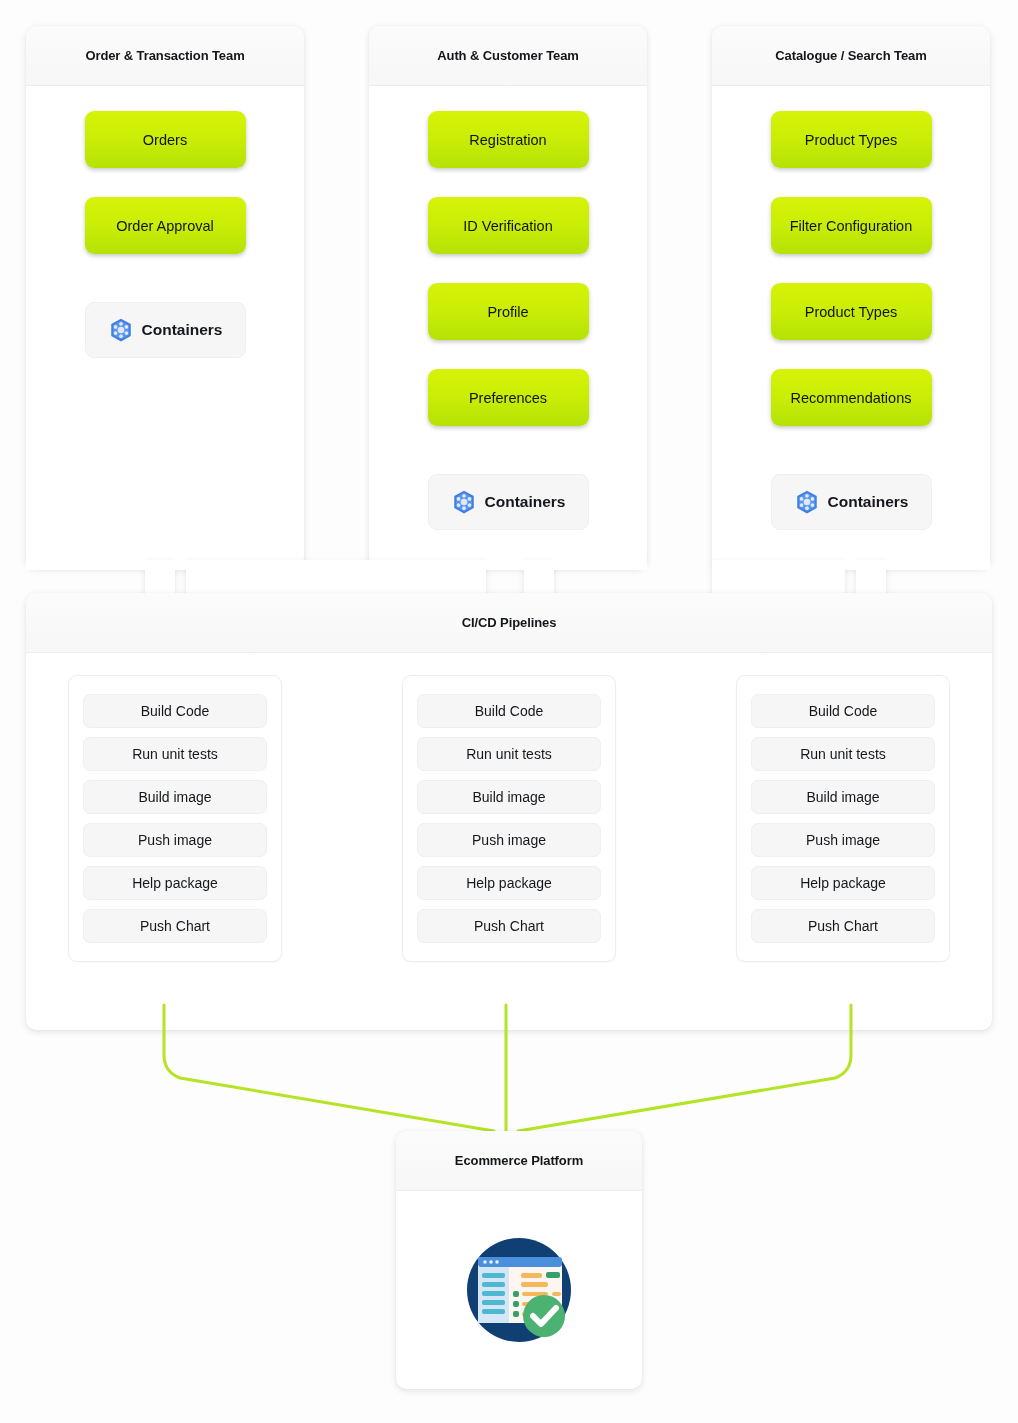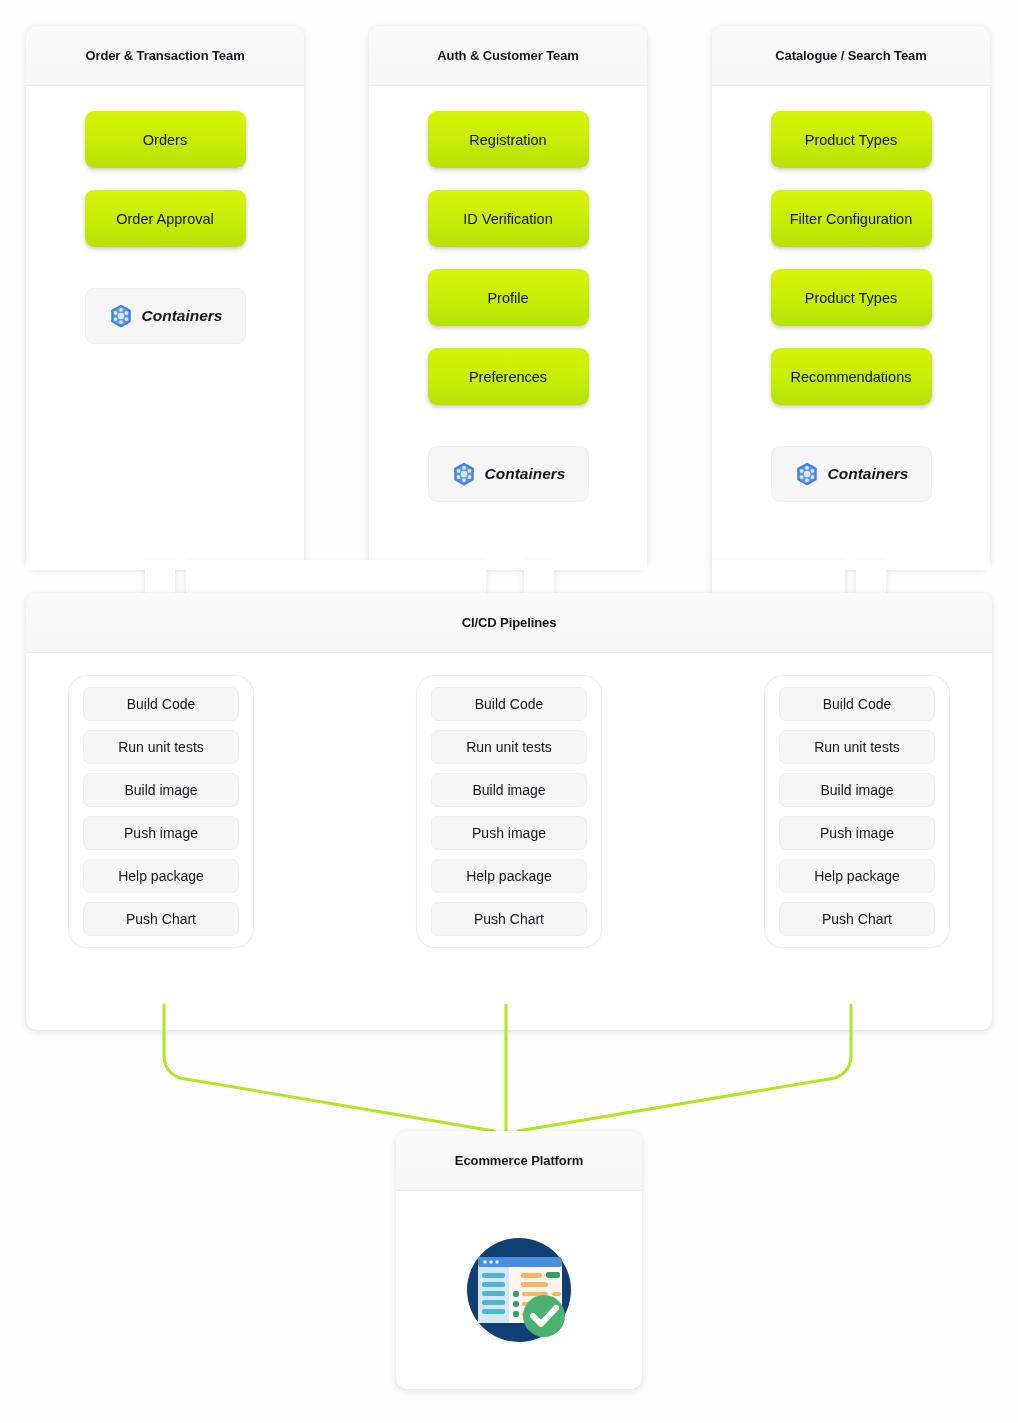--- a/index.html
+++ b/index.html
@@ -48,21 +48,21 @@
   .team-card { width: 278px; top: 26px; height: 542px; }
   #team-0 { left: 26px; }
   #team-1 { left: 369px; }
   #team-2 { left: 712px; }
 
   .service-list {
     display: flex;
     flex-direction: column;
     align-items: center;
     padding-top: 25px;
-    gap: 22px;
+    gap: 29px;
   }
   .service-chip {
     height: 57px;
     display: flex;
     align-items: center;
     justify-content: center;
     border-radius: 9px;
     background: linear-gradient(180deg, #d6f307 0%, #cbee06 45%, #b5e206 100%);
     box-shadow: 0 2px 4px rgba(0,0,0,0.22);
     color: #10140a;
@@ -80,21 +80,20 @@
     display: flex;
     align-items: center;
     justify-content: center;
     gap: 8px;
     box-sizing: border-box;
   }
   .containers-label {
     font-size: 15.5px;
     font-weight: bold;
     color: #15171c;
-    font-style: italic;
   }
   .k8s-icon { width: 26px; height: 26px; display: block; flex: none; }
 
   
   .tab {
     position: absolute;
     background: #ffffff;
     box-shadow: 0 2px 6px rgba(0,0,0,0.10);
     border-radius: 0 0 2px 2px;
   }
@@ -110,25 +109,25 @@
     width: 966px;
     height: 437px;
   }
   .pipeline-row {
     display: flex;
     justify-content: space-between;
     padding: 22px 42px 0 42px;
     box-sizing: border-box;
   }
   .pipeline-col {
-    width: 186px;
+    width: 214px;
     background: #ffffff;
     border: 1px solid #ededed;
-    border-radius: 19px;
-    padding: 11px 14px;
+    border-radius: 9px;
+    padding: 18px 14px;
     box-sizing: border-box;
     display: flex;
     flex-direction: column;
     gap: 9px;
     box-shadow: 0 1px 2px rgba(0,0,0,0.03);
   }
   .step-chip {
     height: 34px;
     border-radius: 7px;
     background: #f6f6f6;

